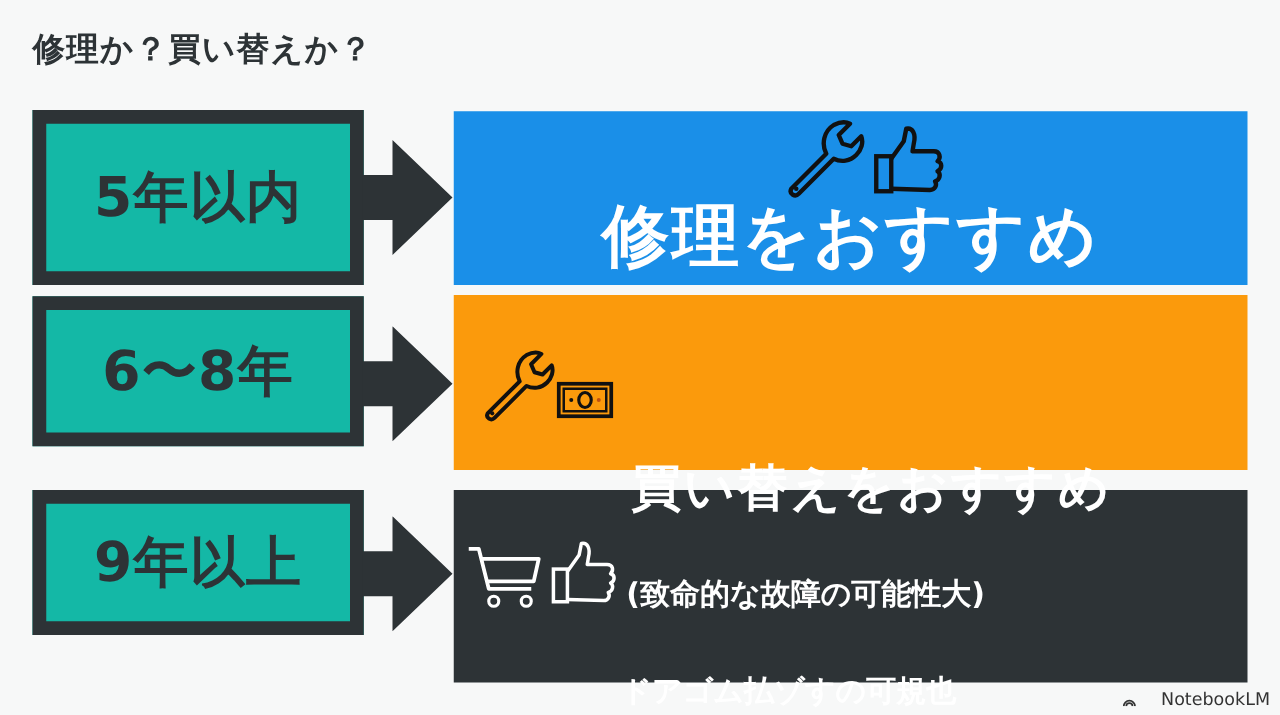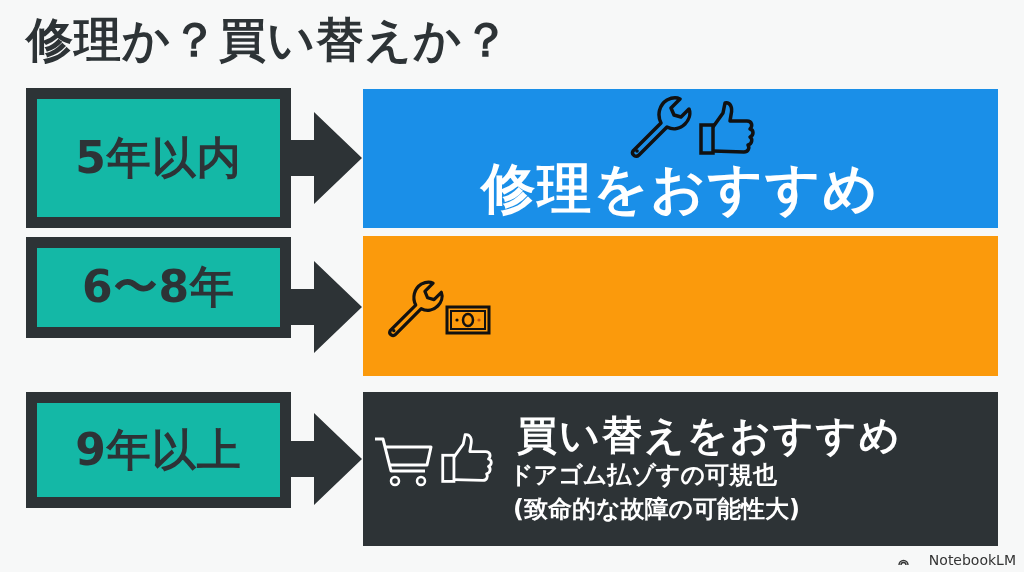--- a/index.html
+++ b/index.html
@@ -4,21 +4,21 @@
 <style>
   html, body { margin: 0; padding: 0; }
   body {
     width: 1024px; height: 572px; overflow: hidden; position: relative;
     background: #f7f8f8;
     font-family: "DejaVu Sans", "Liberation Sans", sans-serif;
     color: #2d3336;
   }
   .title {
     position: absolute; left: 26px; top: 18px;
-    font-size: 47px; font-weight: bold; letter-spacing: 1px;
+    font-size: 26px; font-weight: bold; letter-spacing: 1px;
     color: #2d3336; line-height: 44px;
   }
   .label-box {
     position: absolute; left: 26px; width: 265px;
     box-sizing: border-box; border: 11px solid #2d3336; background: #14b8a6;
     display: flex; align-items: center; justify-content: center;
     font-size: 44px; font-weight: bold; color: #2d3336; letter-spacing: 1px;
   }
   .arrow { position: absolute; left: 290px; width: 74px; height: 92px; }
   .result {
@@ -63,21 +63,21 @@
         <path d="M16 28 L26 14 L28 4 C33 3 36 8 34 16 L33 22 L50 22 C55 22 56 27 53 30 C57 31 57 36 53 38 C56 40 55 45 51 46 C53 49 51 53 47 53 L16 52" fill="none" stroke="#111" stroke-width="3.5" stroke-linejoin="round"></path>
       </svg>
     </div>
     <div class="text">
       <span class="t-main-white">修理をおすすめ</span>
     </div>
   </div>
 </div>
 
 <div>
-  <div class="label-box" style="top:237px;height:101px;">
+  <div class="label-box" style="top:237px;height:120px;">
     <span>6〜8年</span>
   </div>
   <svg class="arrow" style="top:261px;" viewBox="0 0 74 92">
     <polygon points="0,28 24,28 24,0 72,46 24,92 24,64 0,64" fill="#2d3336"></polygon>
   </svg>
   <div class="result orange" style="top:236px;height:140px;">
     <div class="icons">
       <svg width="64" height="70" viewBox="0 0 70 70">
         <path d="M10 62 L38 34 C34 26 36 16 44 11 C48 9 53 8 57 10 L48 19 L51 26 L58 28 L66 20 C68 25 66 31 62 35 C57 40 50 41 44 38 L16 66 C13 69 8 66 10 62 Z" fill="none" stroke="#111" stroke-width="3.5" stroke-linejoin="round"></path>
         <circle cx="14" cy="62" r="1.8" fill="#111"></circle>
@@ -106,24 +106,24 @@
         <path d="M2 6 L10 6 L18 38 L52 38" fill="none" stroke="#fff" stroke-width="3" stroke-linejoin="round"></path>
         <path d="M12 14 L58 14 L54 32 L16 32" fill="none" stroke="#fff" stroke-width="3" stroke-linejoin="round"></path>
         <circle cx="22" cy="48" r="4" fill="none" stroke="#fff" stroke-width="2.5"></circle>
         <circle cx="48" cy="48" r="4" fill="none" stroke="#fff" stroke-width="2.5"></circle>
       </svg>
       <svg width="56" height="60" viewBox="0 0 60 60" style="margin-left:4px;">
         <rect x="4" y="26" width="12" height="28" fill="none" stroke="#fff" stroke-width="3"></rect>
         <path d="M16 28 L26 14 L28 4 C33 3 36 8 34 16 L33 22 L50 22 C55 22 56 27 53 30 C57 31 57 36 53 38 C56 40 55 45 51 46 C53 49 51 53 47 53 L16 52" fill="none" stroke="#fff" stroke-width="3" stroke-linejoin="round"></path>
       </svg>
     </div>
-    <div class="text" style="align-items:flex-start;margin-left:14px;">
+    <div class="text" style="align-items:flex-start;margin-left:2px;gap:44px;">
       <span class="t-dark-main" style="margin-left:8px;">買い替えをおすすめ</span>
+      <span class="t-dark-sub" style="margin-left:4px;">(致命的な故障の可能性大)</span>
       <span class="t-dark-sub">ドアゴム払ゾすの可規也</span>
-      <span class="t-dark-sub" style="margin-left:4px;">(致命的な故障の可能性大)</span>
     </div>
   </div>
 </div>
 
 <div class="footer">
   <svg width="11" height="9" viewBox="0 0 11 9">
     <path d="M1 9 A4.5 4.5 0 0 1 10 9" fill="none" stroke="#333" stroke-width="1.4"></path>
     <path d="M3 9 A2.5 2.5 0 0 1 8 9" fill="none" stroke="#333" stroke-width="1.4"></path>
   </svg>
   <span>NotebookLM</span>

